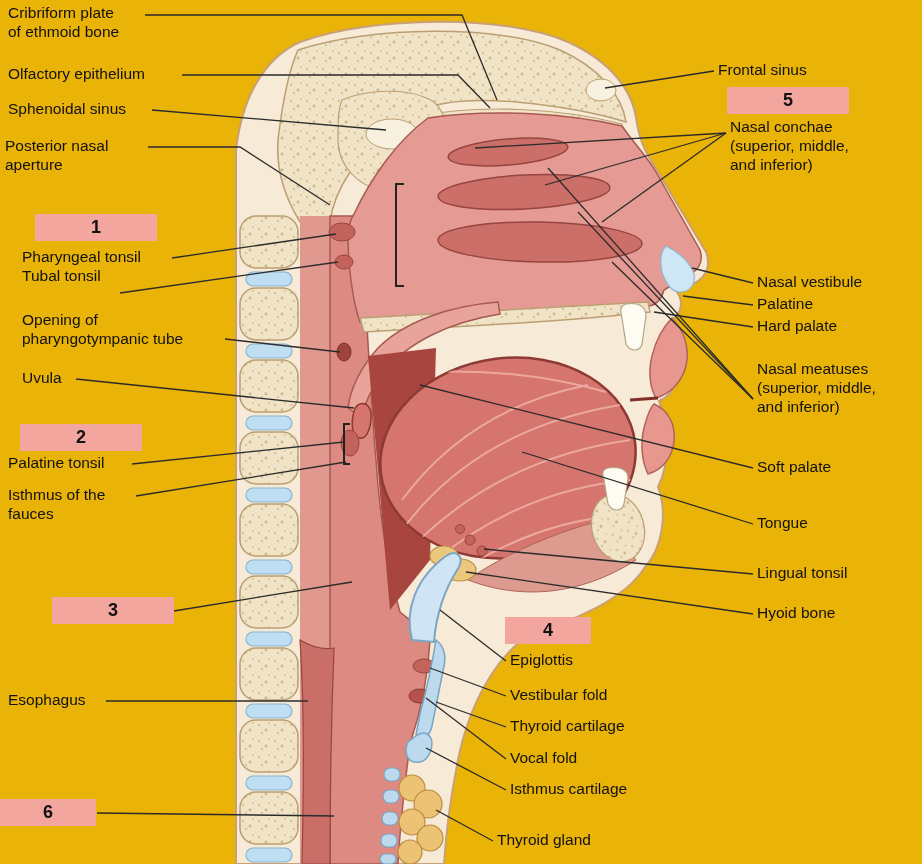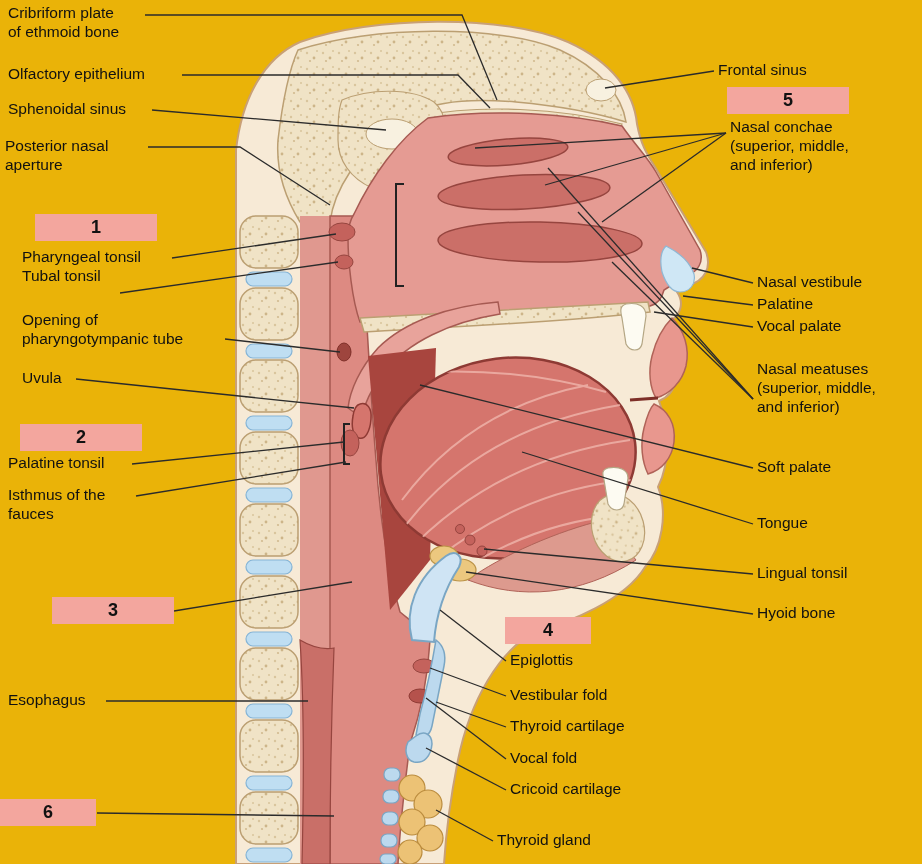--- a/index.html
+++ b/index.html
@@ -233,33 +233,33 @@
 <div class="lbl" style="left:8px;top:486px">Isthmus of the
 fauces</div>
 <div class="lbl" style="left:8px;top:691px">Esophagus</div>
 
 <div class="lbl" style="left:718px;top:61px">Frontal sinus</div>
 <div class="lbl" style="left:730px;top:118px">Nasal conchae
 (superior, middle,
 and inferior)</div>
 <div class="lbl" style="left:757px;top:273px">Nasal vestibule</div>
 <div class="lbl" style="left:757px;top:295px">Palatine</div>
-<div class="lbl" style="left:757px;top:317px">Vocal palate</div>
+<div class="lbl" style="left:757px;top:317px">Hard palate</div>
 <div class="lbl" style="left:757px;top:360px">Nasal meatuses
 (superior, middle,
 and inferior)</div>
 <div class="lbl" style="left:757px;top:458px">Soft palate</div>
 <div class="lbl" style="left:757px;top:514px">Tongue</div>
 <div class="lbl" style="left:757px;top:564px">Lingual tonsil</div>
 <div class="lbl" style="left:757px;top:604px">Hyoid bone</div>
 <div class="lbl" style="left:510px;top:651px">Epiglottis</div>
 <div class="lbl" style="left:510px;top:686px">Vestibular fold</div>
 <div class="lbl" style="left:510px;top:717px">Thyroid cartilage</div>
 <div class="lbl" style="left:510px;top:749px">Vocal fold</div>
-<div class="lbl" style="left:510px;top:780px">Cricoid cartilage</div>
+<div class="lbl" style="left:510px;top:780px">Isthmus cartilage</div>
 <div class="lbl" style="left:497px;top:831px">Thyroid gland</div>
 
 <div class="numbox" style="left:35px;top:214px;width:122px;height:27px">1</div>
 <div class="numbox" style="left:20px;top:424px;width:122px;height:27px">2</div>
 <div class="numbox" style="left:52px;top:597px;width:122px;height:27px">3</div>
 <div class="numbox" style="left:505px;top:617px;width:86px;height:27px">4</div>
 <div class="numbox" style="left:727px;top:87px;width:122px;height:27px">5</div>
 <div class="numbox" style="left:0px;top:799px;width:96px;height:27px">6</div>
 
 </div>

